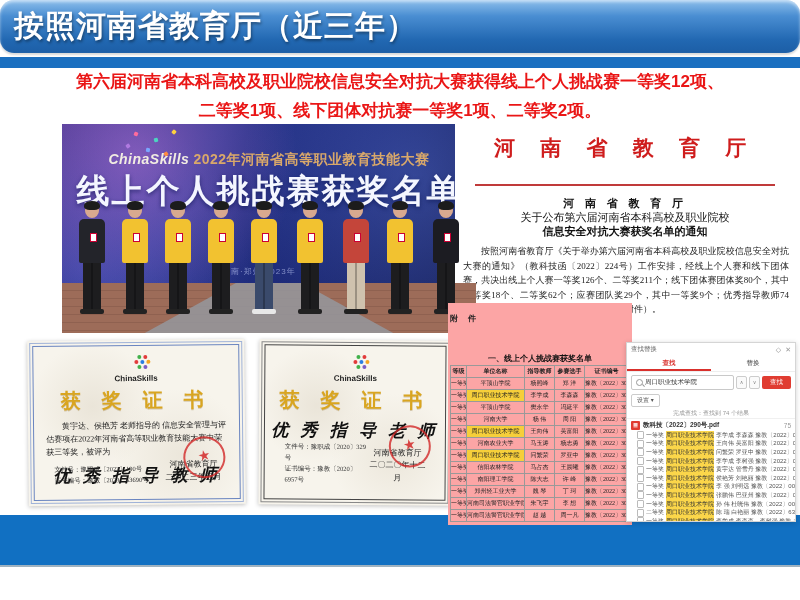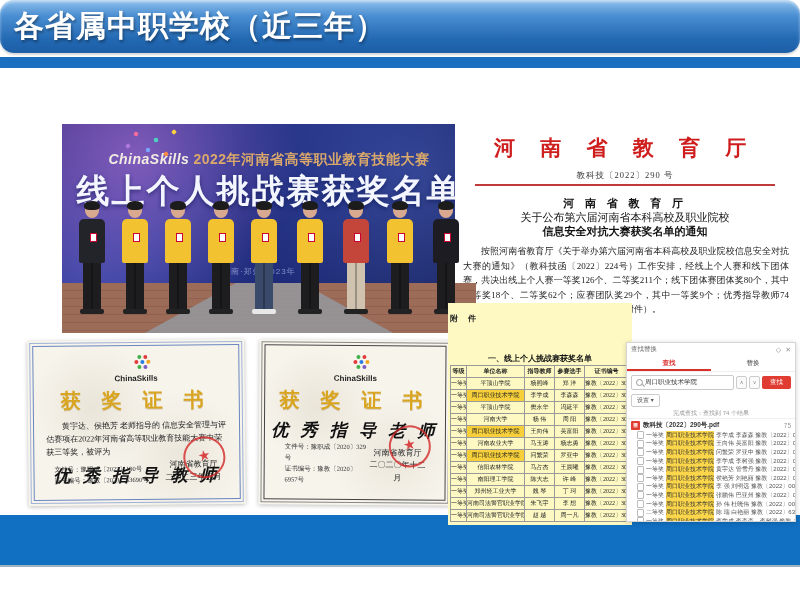--- a/index.html
+++ b/index.html
@@ -103,21 +103,21 @@
   .doc-t2{position:absolute;left:0;top:88px;width:100%;text-align:center;font-size:11px;
     font-weight:400;color:#111;}
   .doc-t3{position:absolute;left:0;top:102px;width:100%;text-align:center;font-size:11px;
     font-weight:700;color:#111;}
   .doc-body{position:absolute;left:8px;top:122px;width:326px;font-size:9px;line-height:14.5px;
     text-align:justify;color:#222;}
   .doc-body .para{text-indent:2em;margin:0;}
   .doc-body .salut{margin:0 0 1px 0;}
 
   
-  .attach{position:absolute;left:448px;top:303px;width:184px;height:222px;background:#fef9c3;z-index:2;
+  .attach{position:absolute;left:448px;top:303px;width:184px;height:222px;background:#fca5a5;z-index:2;
     font-family:"Liberation Serif","DejaVu Serif",serif;}
   .att-label{position:absolute;left:2px;top:10px;font-size:8px;font-weight:700;letter-spacing:4px;color:#222;}
   .att-t1{position:absolute;left:0;top:22px;width:100%;text-align:center;font-size:10px;font-weight:700;color:#111;}
   .att-t2{position:absolute;left:0;top:35px;width:100%;text-align:center;font-size:10px;font-weight:700;color:#111;}
   .att-sec{position:absolute;left:0;top:50px;width:100%;text-align:center;font-size:8px;font-weight:700;color:#111;}
   .att-table{position:absolute;left:2px;top:62px;width:178px;border-top:1px solid #999;border-left:1px solid #999;}
   .att-row{display:grid;grid-template-columns:16px 58px 30px 30px 44px;}
   .att-row>div{border-right:1px solid #999;border-bottom:1px solid #999;font-size:6px;
     line-height:11px;height:11px;overflow:hidden;white-space:nowrap;text-align:center;color:#222;}
   .att-head>div{font-weight:700;}
@@ -160,24 +160,28 @@
   
   .band{position:absolute;left:0;top:515px;width:800px;height:50px;background:#1170c2;
     border-bottom:2px solid #9fb2c0;}
 </style>
 </head>
 <body>
 
 <div class="slide">
 
   <div class="banner">
-    <h1>各省属中职学校（近三年）</h1>
+    <h1>按照河南省教育厅（近三年）</h1>
   </div>
   <div class="strip"></div>
 
+  <div class="announce">
+    <div class="l1">第六届河南省本科高校及职业院校信息安全对抗大赛获得线上个人挑战赛一等奖12项、</div>
+    <div class="l2">二等奖1项、线下团体对抗赛一等奖1项、二等奖2项。</div>
+  </div>
 
   <div class="photo">
     <div class="confetti">
       <span class="c1"></span>
         <span class="c2"></span>
         <span class="c3"></span>
       <span class="c4"></span>
         <span class="c5"></span>
         <span class="c6"></span>
     </div>
@@ -270,21 +274,20 @@
           <div class="seal">★</div>
           <div>河南省教育厅</div>
           <div>二〇二〇年十二月</div>
         </div>
       </div>
     </div>
   </div>
 
   <div class="doc">
     <div class="doc-agency">河 南 省 教 育 厅</div>
-    <div class="doc-no">教科技〔2022〕290 号</div>
     <div class="doc-rule"></div>
     <div class="doc-t1">河 南 省 教 育 厅</div>
     <div class="doc-t2">关于公布第六届河南省本科高校及职业院校</div>
     <div class="doc-t3">信息安全对抗大赛获奖名单的通知</div>
     <div class="doc-body">
       <p class="para">按照河南省教育厅《关于举办第六届河南省本科高校及职业院校信息安全对抗大赛的通知》（教科技函〔2022〕224号）工作安排，经线上个人赛和线下团体赛，共决出线上个人赛一等奖126个、二等奖211个；线下团体赛团体奖80个，其中一等奖18个、二等奖62个；应赛团队奖29个，其中一等奖9个；优秀指导教师74名，优秀组织单位12个（具体获奖名单见附件）。</p>
     </div>
   </div>
 
   <div class="attach">

